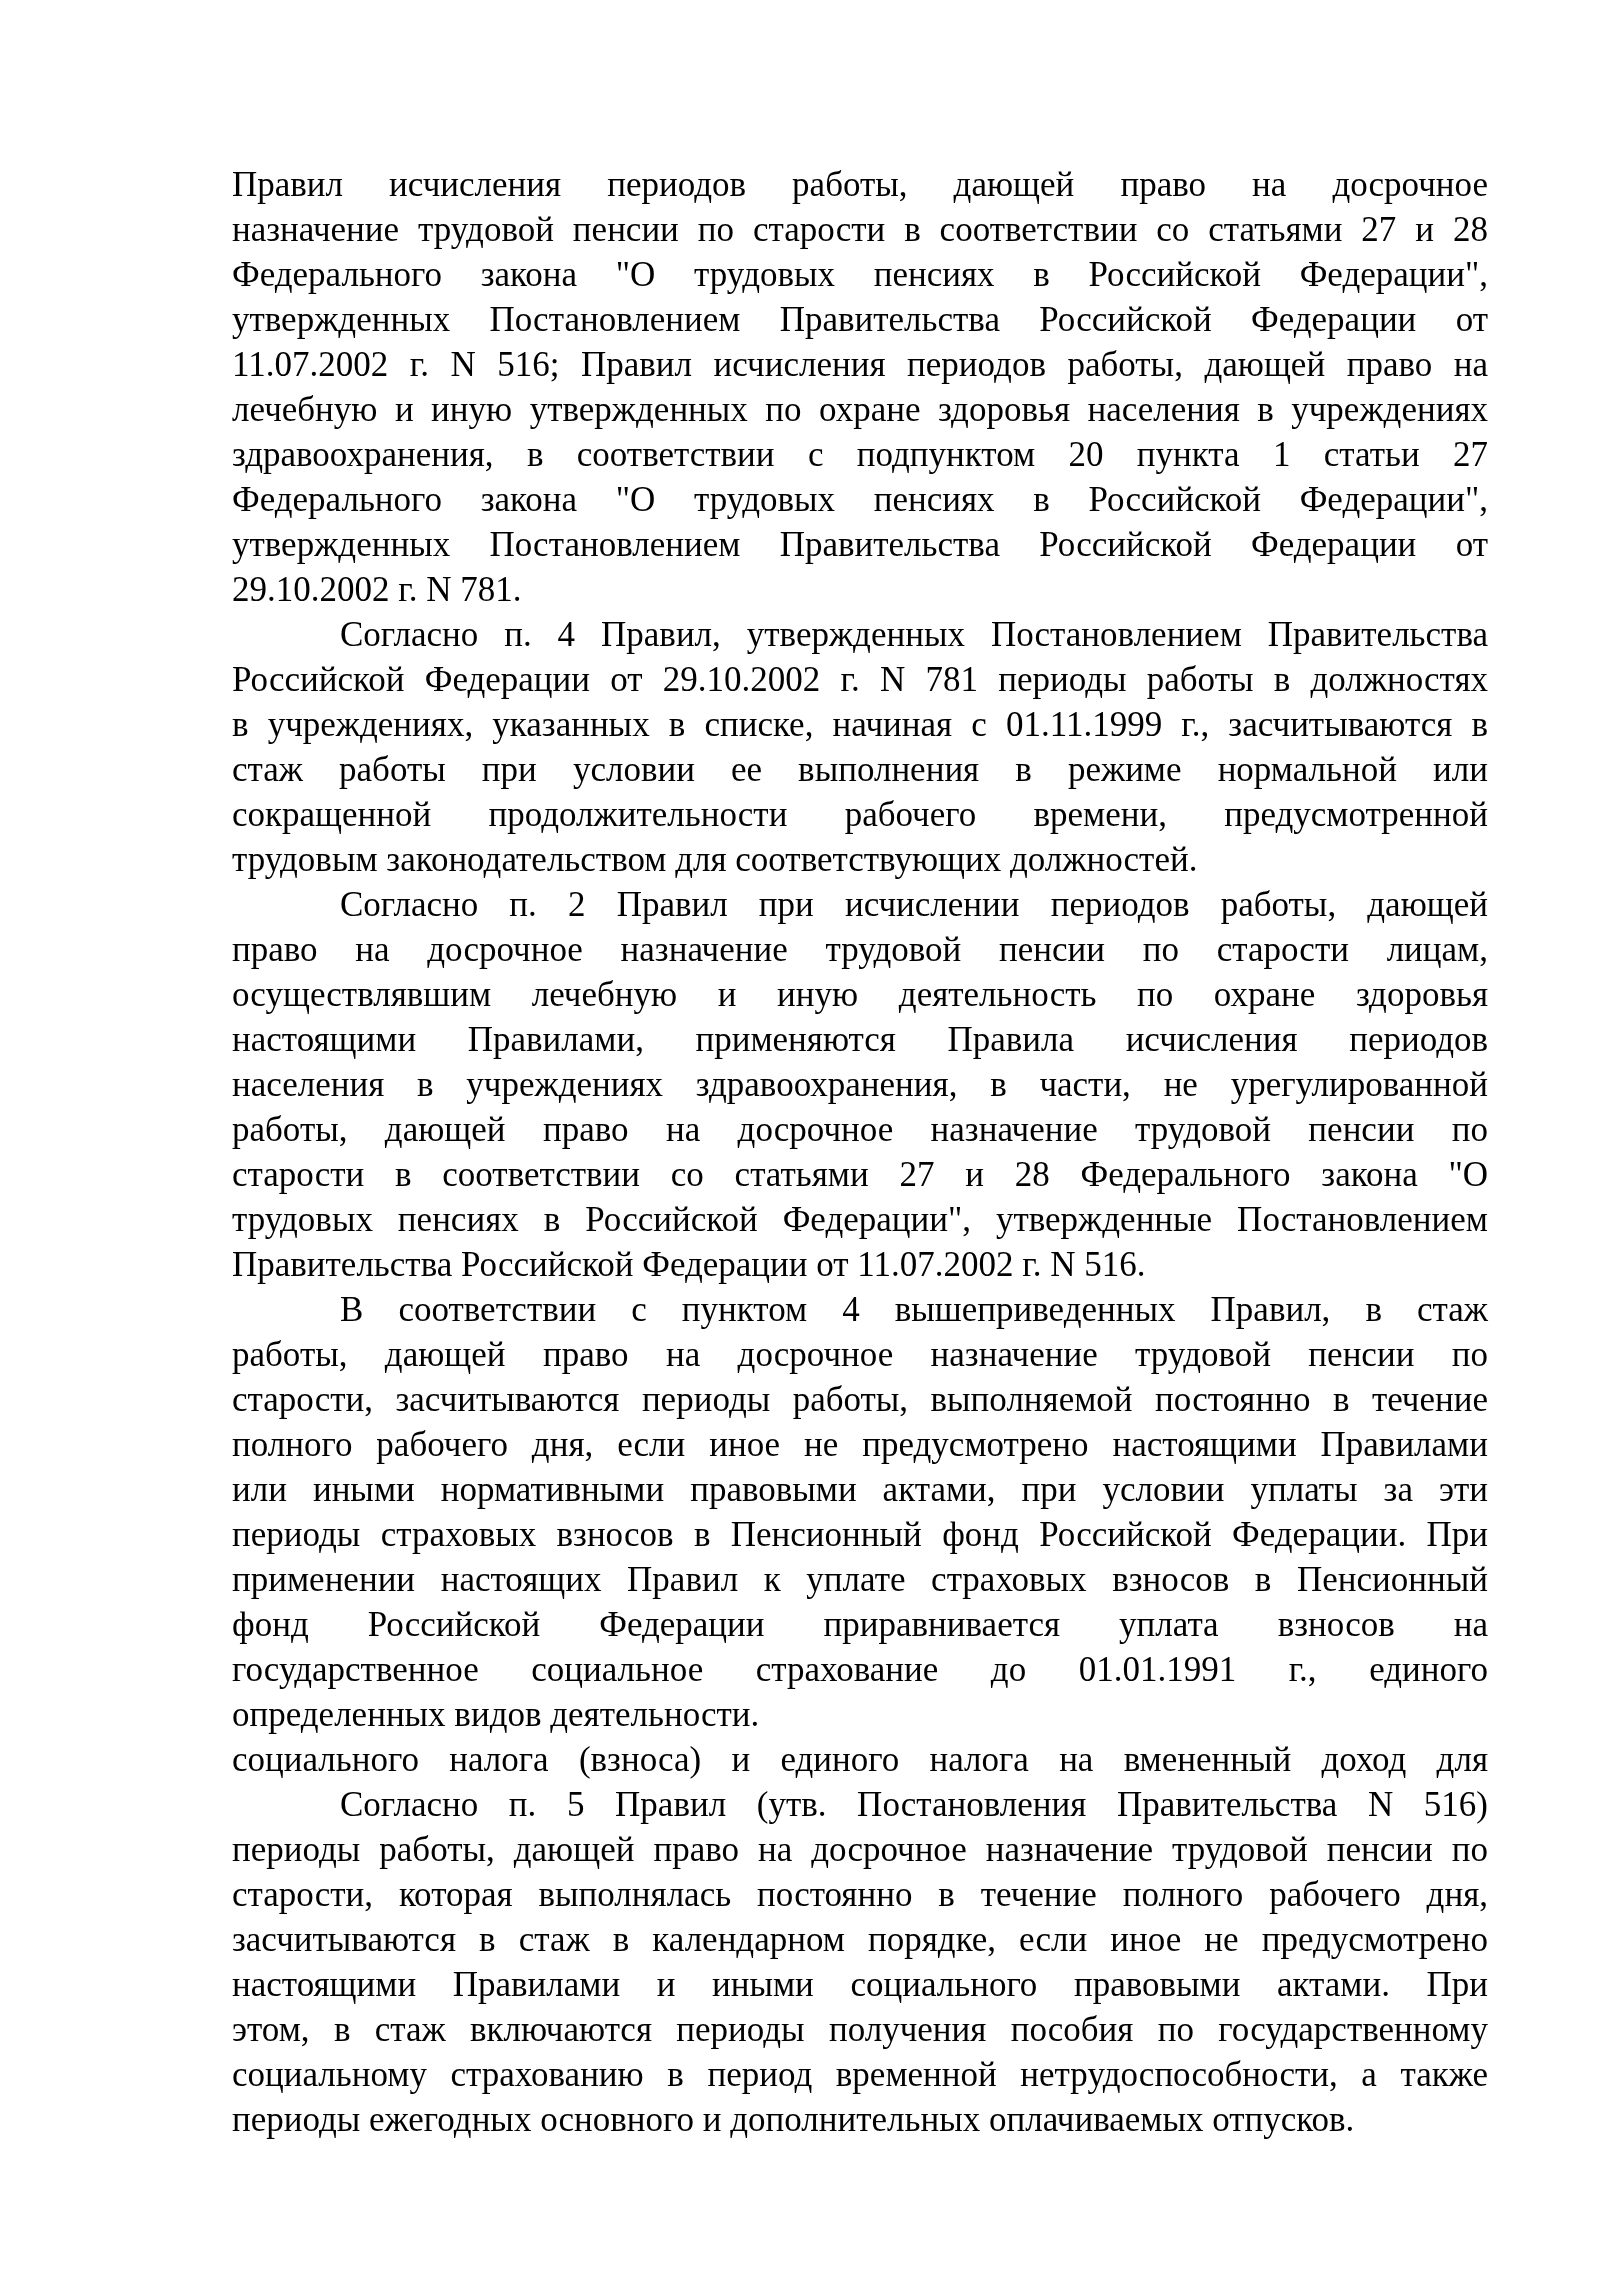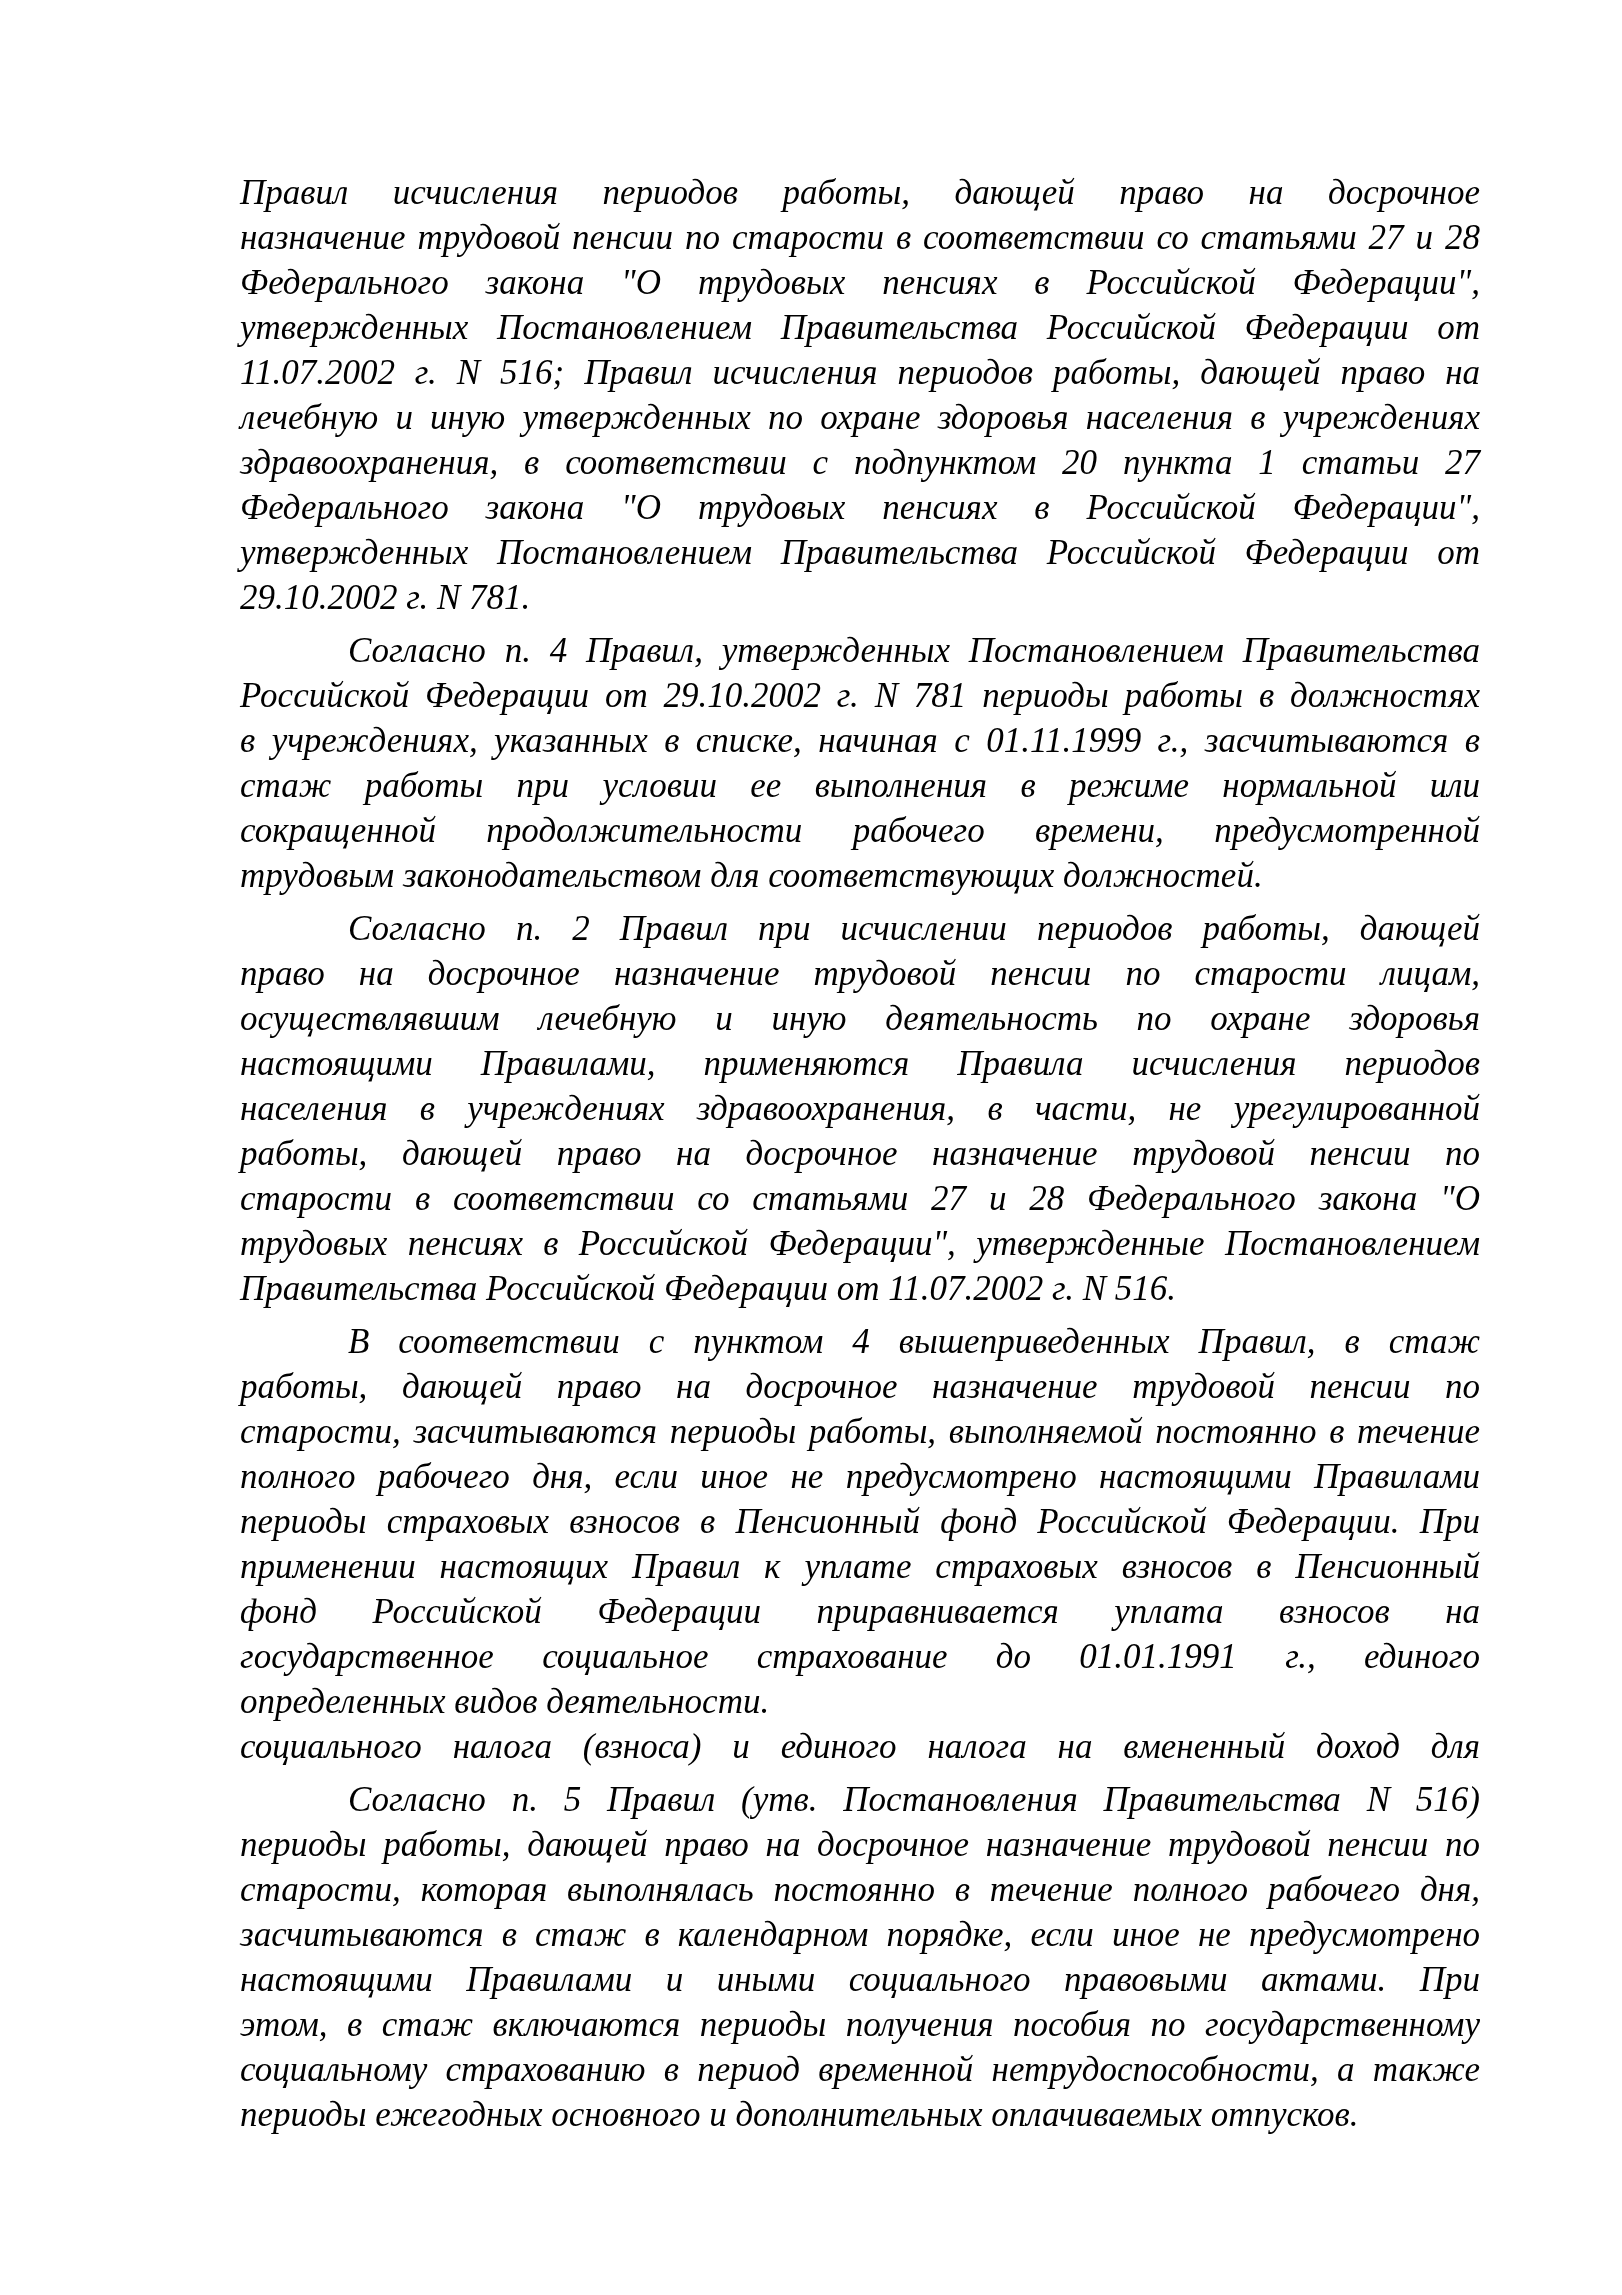--- a/index.html
+++ b/index.html
@@ -18,23 +18,22 @@
     position: absolute;
     left: 232px;
     top: 162px;
     width: 1256px;
     color: #000000;
     font-family: "Liberation Serif", "DejaVu Serif", serif;
     font-size: 35px;
     line-height: 45px;
   }
   .paragraph {
-    margin: 8px;
+    margin: 0;
     padding: 0;
-    font-style: italic;
   }
   .line {
     text-align: justify;
     text-align-last: justify;
   }
   .line.para-end {
     text-align-last: left;
   }
   .line.indent {
     padding-left: 108px;
@@ -74,20 +73,21 @@
         <div class="line">работы, дающей право на досрочное назначение трудовой пенсии по</div>
         <div class="line">старости в соответствии со статьями 27 и 28 Федерального закона "О</div>
         <div class="line">трудовых пенсиях в Российской Федерации", утвержденные Постановлением</div>
         <div class="line para-end">Правительства Российской Федерации от 11.07.2002 г. N 516.</div>
       </div>
       <div class="paragraph">
         <div class="line indent">В соответствии с пунктом 4 вышеприведенных Правил, в стаж</div>
         <div class="line">работы, дающей право на досрочное назначение трудовой пенсии по</div>
         <div class="line">старости, засчитываются периоды работы, выполняемой постоянно в течение</div>
         <div class="line">полного рабочего дня, если иное не предусмотрено настоящими Правилами</div>
+        <div class="line">или иными нормативными правовыми актами, при условии уплаты за эти</div>
         <div class="line">периоды страховых взносов в Пенсионный фонд Российской Федерации. При</div>
         <div class="line">применении настоящих Правил к уплате страховых взносов в Пенсионный</div>
         <div class="line">фонд Российской Федерации приравнивается уплата взносов на</div>
         <div class="line">государственное социальное страхование до 01.01.1991 г., единого</div>
         <div class="line para-end">определенных видов деятельности.</div>
         <div class="line">социального налога (взноса) и единого налога на вмененный доход для</div>
       </div>
       <div class="paragraph">
         <div class="line indent">Согласно п. 5 Правил (утв. Постановления Правительства N 516)</div>
         <div class="line">периоды работы, дающей право на досрочное назначение трудовой пенсии по</div>

